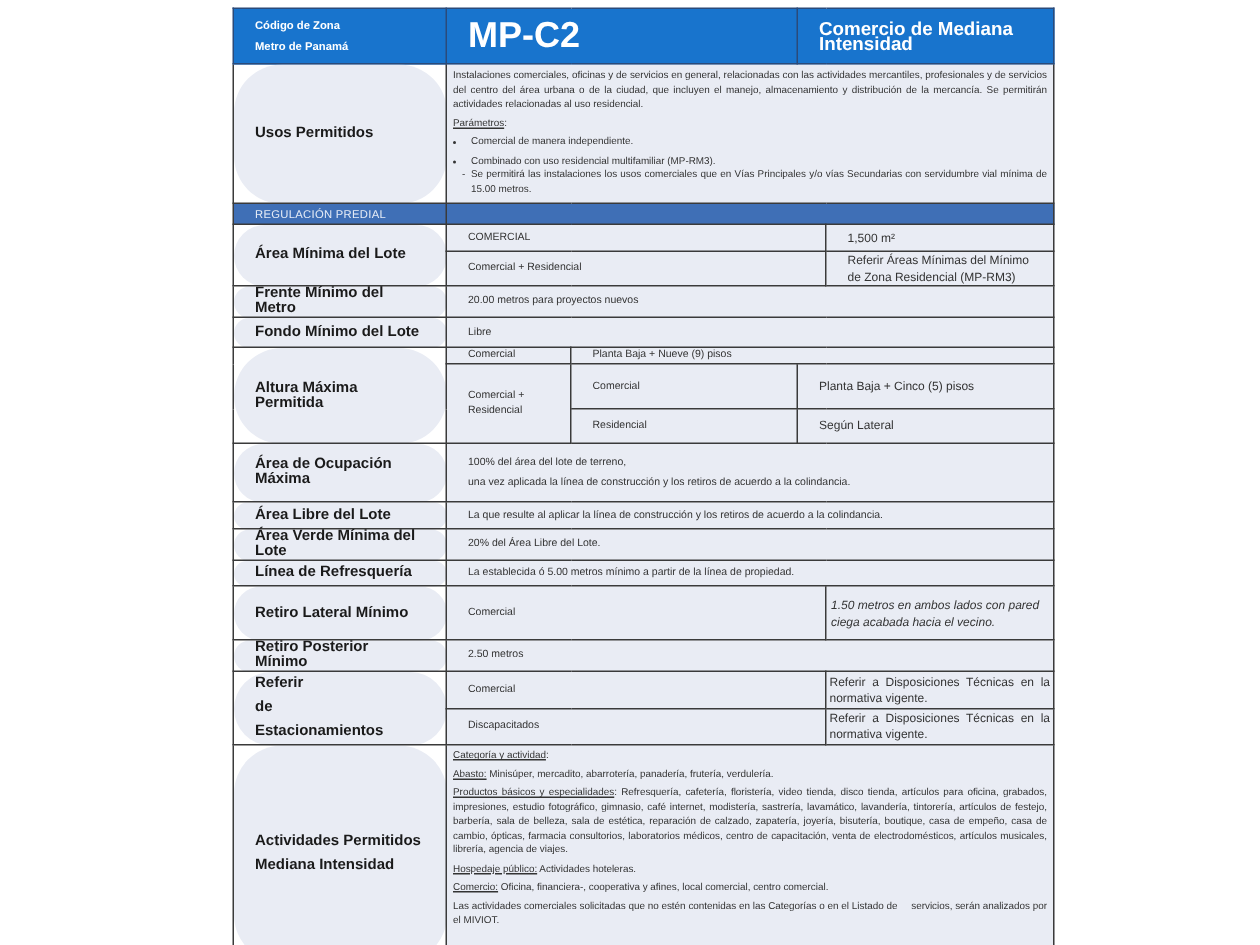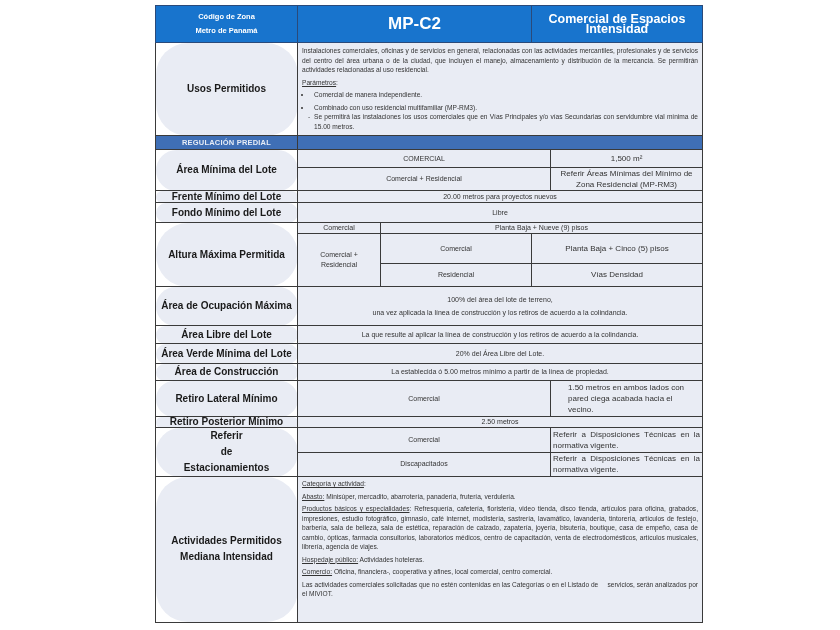--- a/index.html
+++ b/index.html
@@ -1,28 +1,28 @@
 <!DOCTYPE html>
 <html><head>
 <meta charset="utf-8">
 <style>
   html, body { margin:0; padding:0; background:#ffffff; }
   body { width:840px; height:630px; position:relative; overflow:hidden; font-family:"Liberation Sans", sans-serif; color:#222; }
   .sheet { position:absolute; left:155px; top:5px; width:547px; }
   table { border-collapse:collapse; width:547px; table-layout:fixed; }
-  td { border:1px solid #3a3a3a; background:#e9ecf4; font-size:7px; line-height:10px; text-align:center; vertical-align:middle; padding:0 4px; color:#333; }
+  td { border:1px solid #3a3a3a; background:#e9ecf4; font-size:7px; line-height:10px; text-align:left; vertical-align:middle; padding:0 14px; color:#333; }
   td.lbl { font-weight:bold; font-size:10px; color:#1a1a1a;border-radius:32px; }
   td.hdr { background:#1874cd; color:#fff; border-color:#2a4a7a; }
   td.hdr-small { font-size:7.5px; font-weight:bold; line-height:14px; }
-  td.hdr-code { font-size:17px; font-weight:bold; }
+  td.hdr-code { font-size:24px; font-weight:bold; }
   td.hdr-title { font-size:12.5px; font-weight:bold; }
-  td.section { background:#3f6fb6; color:#e6ecf6; font-weight:bold; font-size:7.5px; letter-spacing:0.2px; height:13px; }
+  td.section { background:#3f6fb6; color:#e6ecf6; font-weight:normal; font-size:7.5px; letter-spacing:0.2px; height:13px; }
   td.section-fill { background:#3f6fb6; }
   td.just { text-align:justify; padding:2px 4px; }
-  td.left { text-align:left; padding:1px 17px; }
+  td.left { text-align:left; padding:1px 3px;font-style:italic; }
   td.big { font-size:8px;margin-top:34px; }
   .para { margin:0 0 3px 0; }
   .u { text-decoration:underline; }
   ul { margin:0; padding-left:10px; list-style:disc; }
   ul li { margin:0 0 3px 0; padding-left:2px; }
   ul li.dash { list-style:"- "; margin-bottom:0; }
 </style>
 </head>
 <body>
 
@@ -36,21 +36,21 @@
     <col style="width:152px">
   </colgroup>
 
   <tbody>
         <tr style="height:37px">
     <td class="hdr hdr-small">
       <div>Código de Zona</div>
       <div>Metro de Panamá</div>
     </td>
     <td class="hdr hdr-code" colspan="2">MP-C2</td>
-    <td class="hdr hdr-title" colspan="2">Comercial de Espacios Intensidad</td>
+    <td class="hdr hdr-title" colspan="2">Comercio de Mediana Intensidad</td>
   </tr>
 
   <tr>
     <td class="lbl">Usos Permitidos</td>
     <td class="just" colspan="4" style="font-size:6.6px; line-height:9.5px; padding:3px 4px 4px 4px;">
       <p class="para">Instalaciones comerciales, oficinas y de servicios en general, relacionadas con las actividades mercantiles, profesionales y de servicios del centro del área urbana o de la ciudad, que incluyen el manejo, almacenamiento y distribución de la mercancía.  Se permitirán actividades relacionadas al uso residencial.</p>
       <p class="para"><span class="u">Parámetros</span>:</p>
       <ul>
         <li>Comercial de manera independiente.</li>
         <li style="margin-bottom:0">Combinado con uso residencial multifamiliar (MP-RM3).</li>
@@ -68,42 +68,42 @@
     <td class="lbl" rowspan="2">Área Mínima del Lote</td>
     <td colspan="3">COMERCIAL</td>
     <td class="big">1,500 m²</td>
   </tr>
   <tr style="height:23px">
     <td colspan="3">Comercial + Residencial</td>
     <td class="big" style="line-height:11px">Referir Áreas Mínimas del Mínimo de Zona Residencial (MP-RM3)</td>
   </tr>
 
   <tr style="height:12px">
-    <td class="lbl">Frente Mínimo del Lote</td>
+    <td class="lbl">Frente Mínimo del Metro</td>
     <td colspan="4">20.00 metros para proyectos nuevos</td>
   </tr>
 
   <tr style="height:20px">
     <td class="lbl">Fondo Mínimo del Lote</td>
     <td colspan="4">Libre</td>
   </tr>
 
   <tr style="height:11px">
     <td class="lbl" rowspan="3">Altura Máxima Permitida</td>
     <td>Comercial</td>
     <td colspan="3">Planta Baja + Nueve (9) pisos</td>
   </tr>
   <tr style="height:30px">
     <td rowspan="2">Comercial + Residencial</td>
     <td>Comercial</td>
     <td class="big" colspan="2">Planta Baja + Cinco (5) pisos</td>
   </tr>
   <tr style="height:23px">
     <td>Residencial</td>
-    <td class="big" colspan="2">Vías Densidad</td>
+    <td class="big" colspan="2">Según Lateral</td>
   </tr>
 
   <tr style="height:39px">
     <td class="lbl">Área de Ocupación Máxima</td>
     <td colspan="4" style="line-height:13px">
       <div>100% del área del lote de terreno,</div>
       <div>una vez aplicada la línea de construcción y los retiros de acuerdo a la colindancia.</div>
     </td>
   </tr>
 
@@ -111,21 +111,21 @@
     <td class="lbl">Área Libre del Lote</td>
     <td colspan="4">La que resulte al aplicar  la línea de construcción y los retiros de acuerdo a la colindancia.</td>
   </tr>
 
   <tr style="height:20px">
     <td class="lbl">Área Verde Mínima del Lote</td>
     <td colspan="4">20% del Área Libre del Lote.</td>
   </tr>
 
   <tr style="height:17px">
-    <td class="lbl">Área de Construcción</td>
+    <td class="lbl">Línea de Refresquería</td>
     <td colspan="4">La establecida ó 5.00 metros mínimo a partir de la línea de propiedad.</td>
   </tr>
 
   <tr style="height:36px">
     <td class="lbl">Retiro Lateral Mínimo</td>
     <td colspan="3">Comercial</td>
     <td class="left big" style="line-height:11px">1.50 metros en ambos lados con pared ciega acabada hacia el vecino.</td>
   </tr>
 
   <tr style="height:11px">

